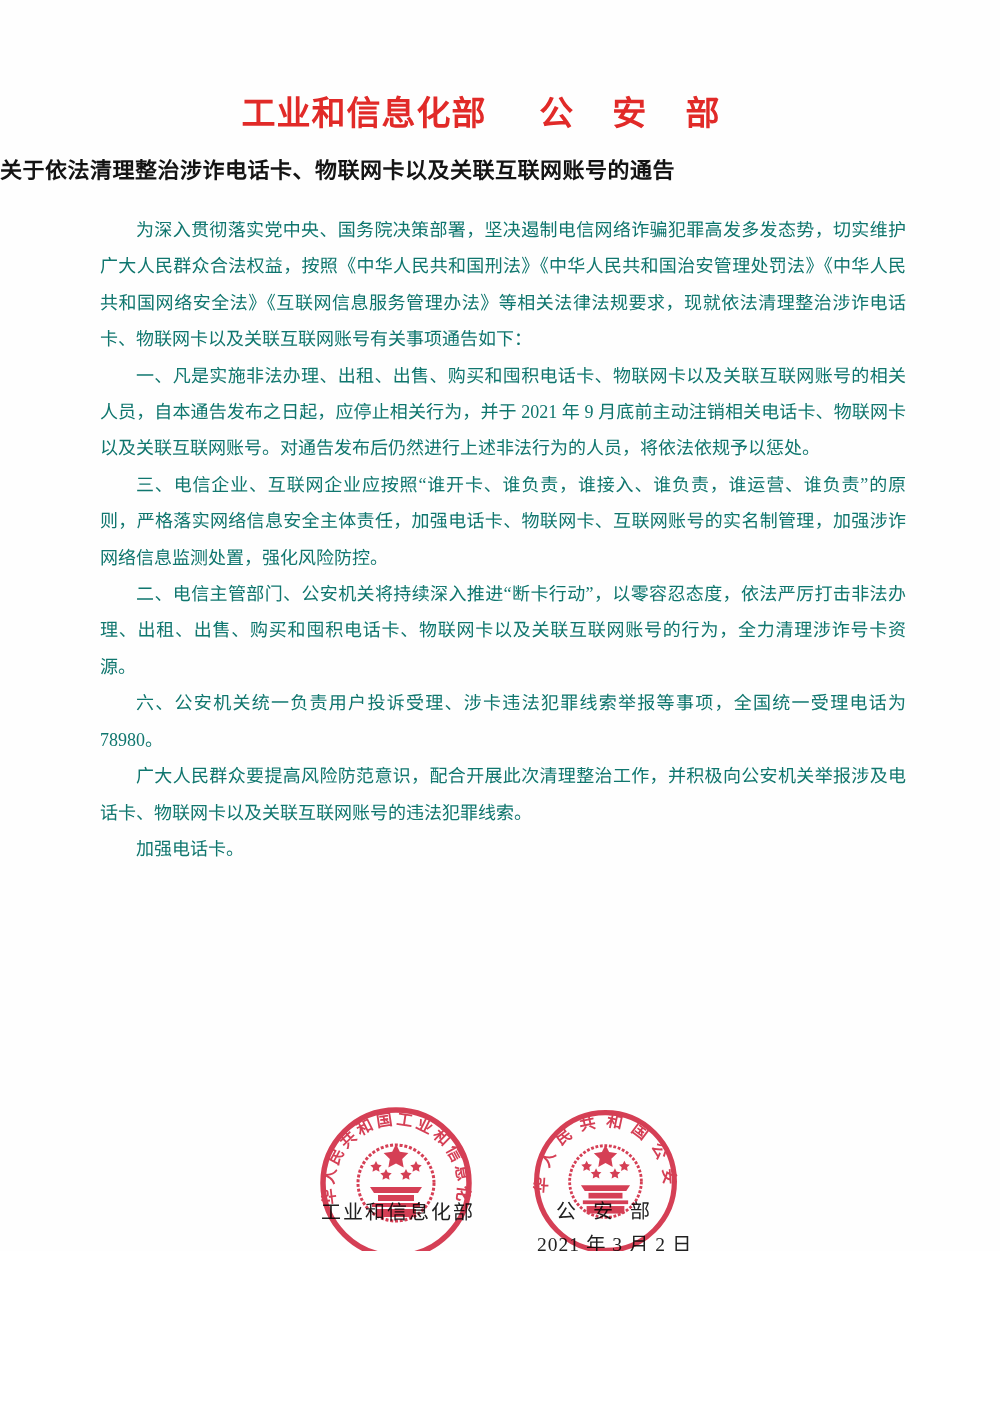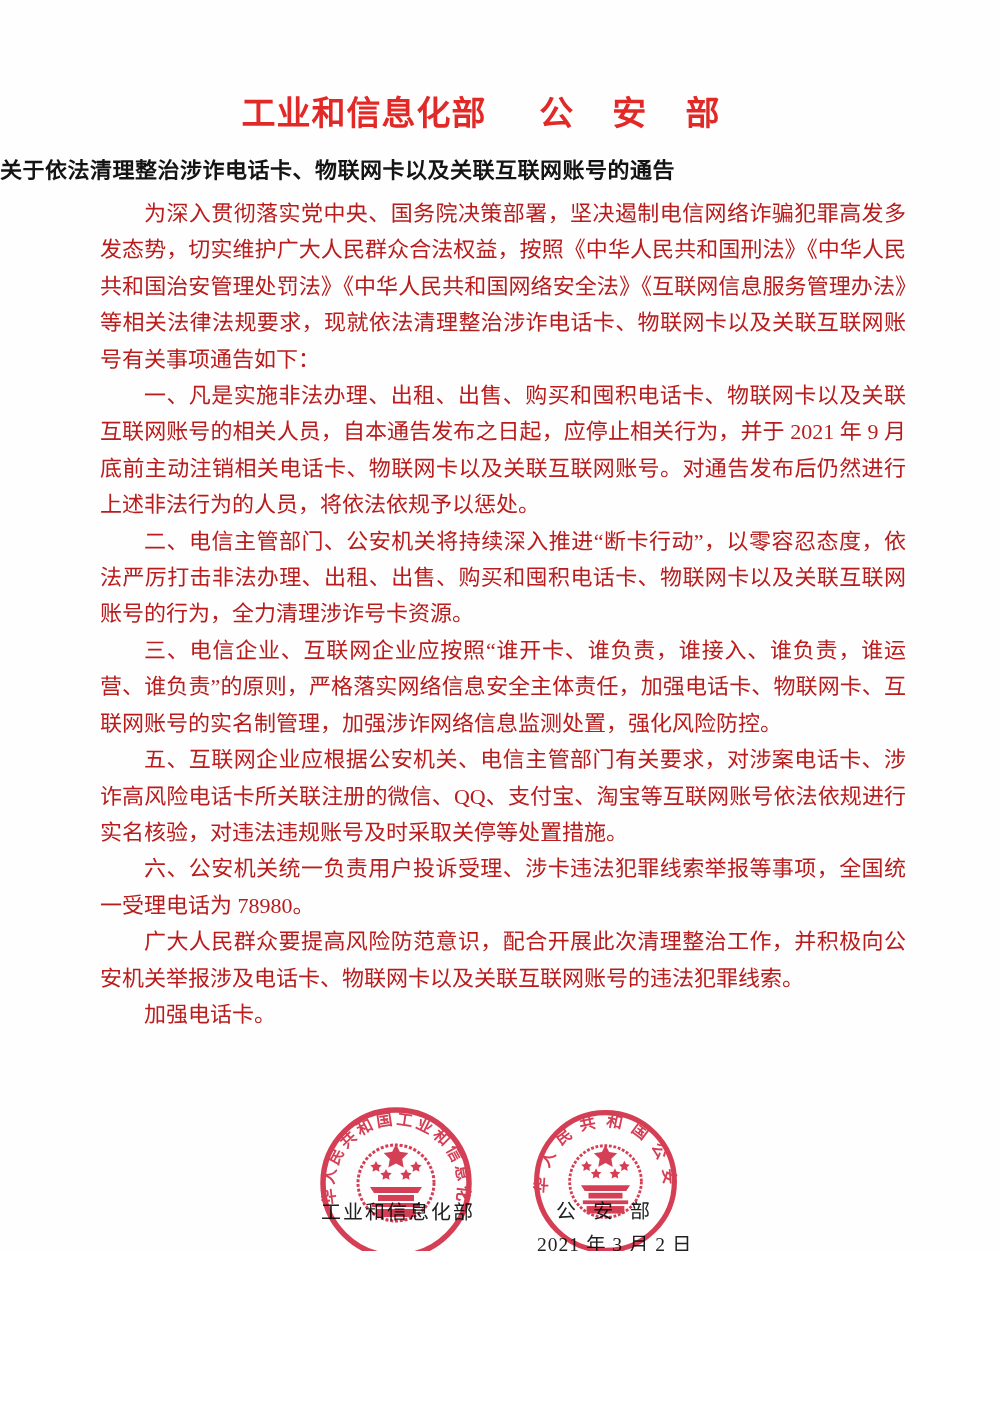--- a/index.html
+++ b/index.html
@@ -26,26 +26,26 @@
   .doc-title {
     margin-top:19px;
     text-align:left;
     font-weight:bold;
     font-size:22px;
     color:#141414;
     letter-spacing:0.5px;
   }
   .doc-body {
     position:absolute;
-    left:100px; top:196px;
+    left:100px; top:212px;
     width:806px;
-    font-size:22px;
+    font-size:18px;
     line-height:36.4px;
     text-align:justify;
-    color:#b91c1c;
+    color:#0f766e;
   }
   .doc-body p { text-indent:2em; }
   .seal {
     position:absolute;
     mix-blend-mode:multiply;
     opacity:0.96;
   }
   .seal-left  { left:316px; top:1103px; width:160px; height:160px; }
   .seal-right { left:530px; top:1106px; width:151px; height:151px; }
   .seal-ring-text { font-family:"Liberation Serif","DejaVu Serif",serif; font-weight:bold; fill:#d5374e; }
@@ -69,23 +69,22 @@
 
   <div class="header-line">
     <span>工业和信息化部</span><span class="ministry-2">公安部</span>
   </div>
 
   <div class="doc-title">关于依法清理整治涉诈电话卡、物联网卡以及关联互联网账号的通告</div>
 
   <div class="doc-body">
     <p>为深入贯彻落实党中央、国务院决策部署，坚决遏制电信网络诈骗犯罪高发多发态势，切实维护广大人民群众合法权益，按照《中华人民共和国刑法》《中华人民共和国治安管理处罚法》《中华人民共和国网络安全法》《互联网信息服务管理办法》等相关法律法规要求，现就依法清理整治涉诈电话卡、物联网卡以及关联互联网账号有关事项通告如下：</p>
     <p>一、凡是实施非法办理、出租、出售、购买和囤积电话卡、物联网卡以及关联互联网账号的相关人员，自本通告发布之日起，应停止相关行为，并于 2021 年 9 月底前主动注销相关电话卡、物联网卡以及关联互联网账号。对通告发布后仍然进行上述非法行为的人员，将依法依规予以惩处。</p>
+    <p>三、电信企业、互联网企业应按照“谁开卡、谁负责，谁接入、谁负责，谁运营、谁负责”的原则，严格落实网络信息安全主体责任，加强电话卡、物联网卡、互联网账号的实名制管理，加强涉诈网络信息监测处置，强化风险防控。</p>
     <p>二、电信主管部门、公安机关将持续深入推进“断卡行动”，以零容忍态度，依法严厉打击非法办理、出租、出售、购买和囤积电话卡、物联网卡以及关联互联网账号的行为，全力清理涉诈号卡资源。</p>
-    <p>三、电信企业、互联网企业应按照“谁开卡、谁负责，谁接入、谁负责，谁运营、谁负责”的原则，严格落实网络信息安全主体责任，加强电话卡、物联网卡、互联网账号的实名制管理，加强涉诈网络信息监测处置，强化风险防控。</p>
-    <p>五、互联网企业应根据公安机关、电信主管部门有关要求，对涉案电话卡、涉诈高风险电话卡所关联注册的微信、QQ、支付宝、淘宝等互联网账号依法依规进行实名核验，对违法违规账号及时采取关停等处置措施。</p>
     <p>六、公安机关统一负责用户投诉受理、涉卡违法犯罪线索举报等事项，全国统一受理电话为 78980。</p>
     <p>广大人民群众要提高风险防范意识，配合开展此次清理整治工作，并积极向公安机关举报涉及电话卡、物联网卡以及关联互联网账号的违法犯罪线索。</p>
     <p>加强电话卡。</p>
   </div>
 
   <svg class="seal seal-left" viewBox="0 0 160 160">
     <defs>
       <path id="star" d="M0,-10 L2.94,-4.05 L9.51,-3.09 L4.76,1.55 L5.88,8.09 L0,5 L-5.88,8.09 L-4.76,1.55 L-9.51,-3.09 L-2.94,-4.05 Z"></path>
       <path id="arcL" d="M 21,103 A 62,62 0 1 1 139,103" fill="none"></path>
     </defs>

